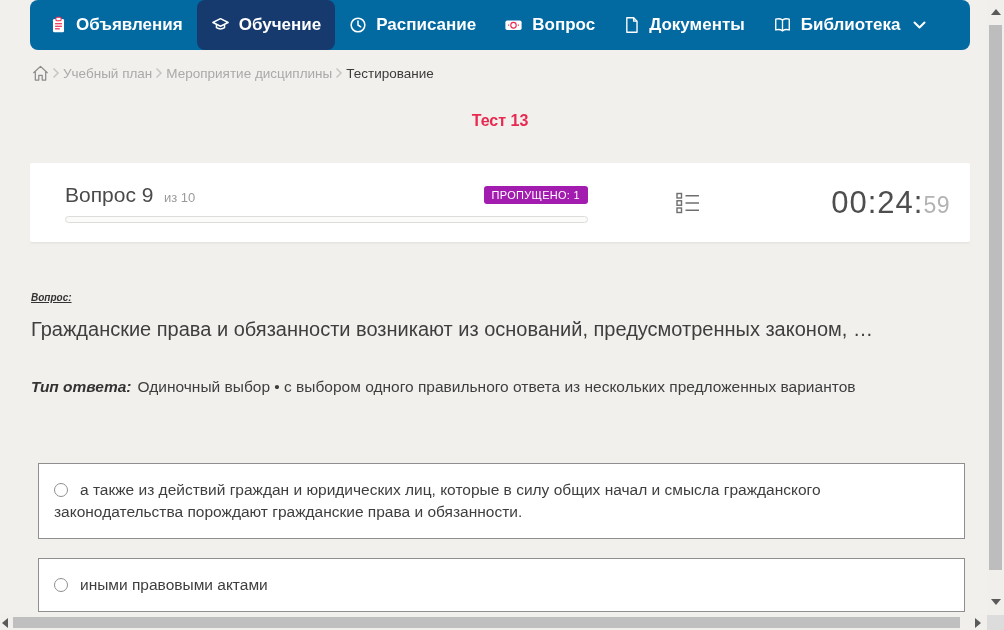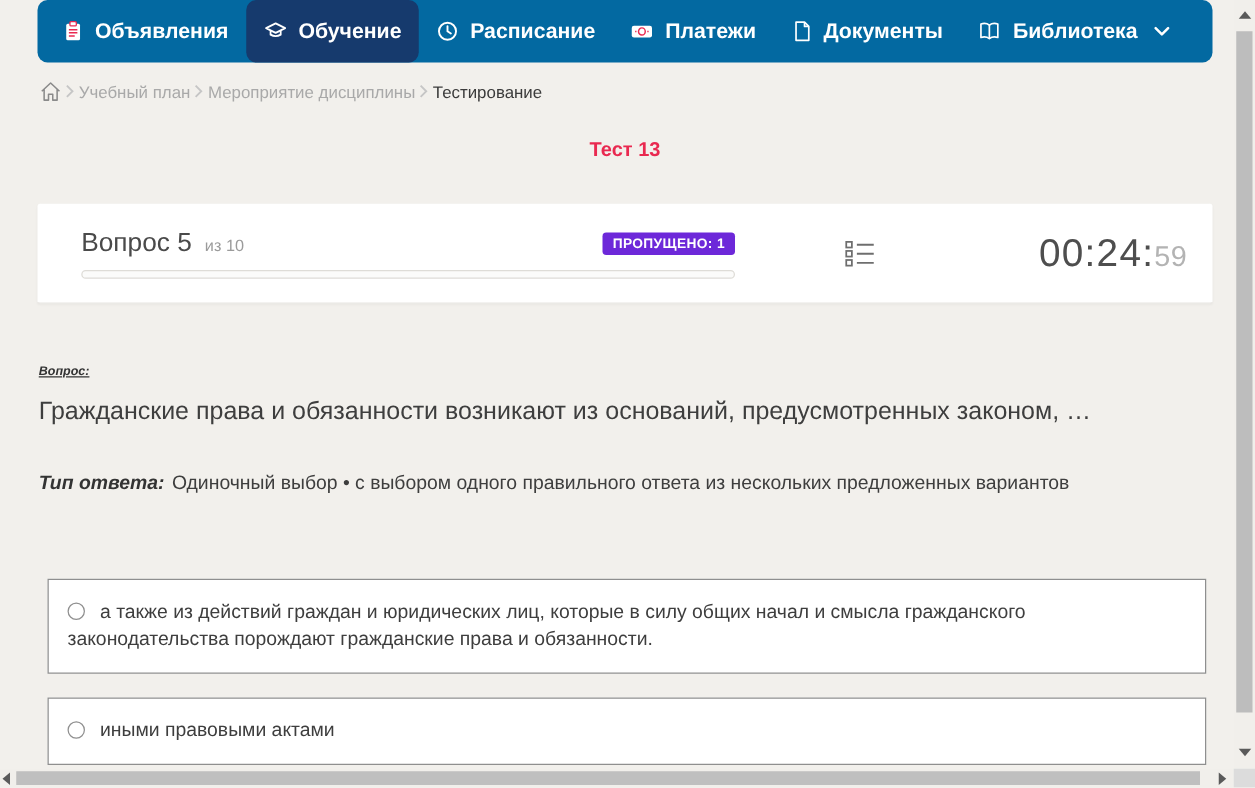--- a/index.html
+++ b/index.html
@@ -40,21 +40,21 @@
     position:absolute; left:30px; top:163px; width:940px; height:80px;
     background:#fff; border-radius:2px;
     border-bottom:1px solid #e7e5e1; box-shadow:0 1px 2px rgba(0,0,0,.04);
     display:flex; align-items:center; padding:0 20px 0 35px;
   }
   .qcol { width:523px; display:flex; flex-direction:column; }
   .qrow { display:flex; justify-content:space-between; align-items:center; }
   .qtitle { font-size:21px; color:#4a4a4a; }
   .qof { font-size:13px; color:#9b9b9b; margin-left:6px; }
   .badge {
-    background:#6d28d9; color:#fff; font-size:11px; font-weight:bold;
+    background:#a21caf; color:#fff; font-size:11px; font-weight:normal;
     padding:3px 8px; border-radius:3px; letter-spacing:.3px;
   }
   .progress {
     margin-top:9px; height:7px; width:100%;
     background:#fbfbfa; border:1px solid #dedcd7; border-radius:5px;
   }
   .qlist-btn { margin-left:88px; cursor:pointer; display:flex; }
   .timer {
     margin-left:auto; font-size:31px; font-weight:300;
     color:#4e4e4e; letter-spacing:1px; white-space:nowrap;
@@ -131,21 +131,21 @@
     </svg>
     <span>Расписание</span>
   </div>
   <div class="nav-item">
     <svg width="19" height="18" viewBox="0 0 20 20">
       <rect x="1" y="5" width="18" height="10.5" rx="2" fill="#fff"></rect>
       <ellipse cx="10" cy="10.2" rx="3" ry="3.2" fill="none" stroke="var(--bg)" stroke-width="1.3"></ellipse>
       <line x1="4" y1="10.2" x2="5.2" y2="10.2" stroke="var(--bg)" stroke-width="1.3"></line>
       <line x1="14.8" y1="10.2" x2="16" y2="10.2" stroke="var(--bg)" stroke-width="1.3"></line>
     </svg>
-    <span>Платежи</span>
+    <span>Вопрос</span>
   </div>
   <div class="nav-item">
     <svg width="17" height="18" viewBox="0 0 20 20">
       <path d="M4.5 1.5 h8 l4 4 V18.5 H4.5 Z" fill="none" stroke="#fff" stroke-width="1.6" stroke-linejoin="round"></path>
       <path d="M12.5 1.5 v4 h4" fill="none" stroke="#fff" stroke-width="1.6" stroke-linejoin="round"></path>
     </svg>
     <span>Документы</span>
   </div>
   <div class="nav-item">
     <svg width="19" height="18" viewBox="0 0 20 20">
@@ -178,21 +178,21 @@
     </svg>
   <span class="crumb current">Тестирование</span>
 </div>
 
 <h1 class="page-title">Тест 13</h1>
 
 <div class="qcard">
   <div class="qcol">
     <div class="qrow">
       <div>
-        <span class="qtitle">Вопрос 5</span>
+        <span class="qtitle">Вопрос 9</span>
         <span class="qof">из 10</span>
       </div>
       <span class="badge">ПРОПУЩЕНО: 1</span>
     </div>
     <div class="progress"></div>
   </div>
   <div class="qlist-btn">
     <svg width="24" height="22" viewBox="0 0 24 22">
       <rect x="1" y="1.5" width="4.5" height="4.5" fill="none" stroke="#6e6e6e" stroke-width="1.4"></rect>
       <rect x="1" y="8.75" width="4.5" height="4.5" fill="none" stroke="#6e6e6e" stroke-width="1.4"></rect>

